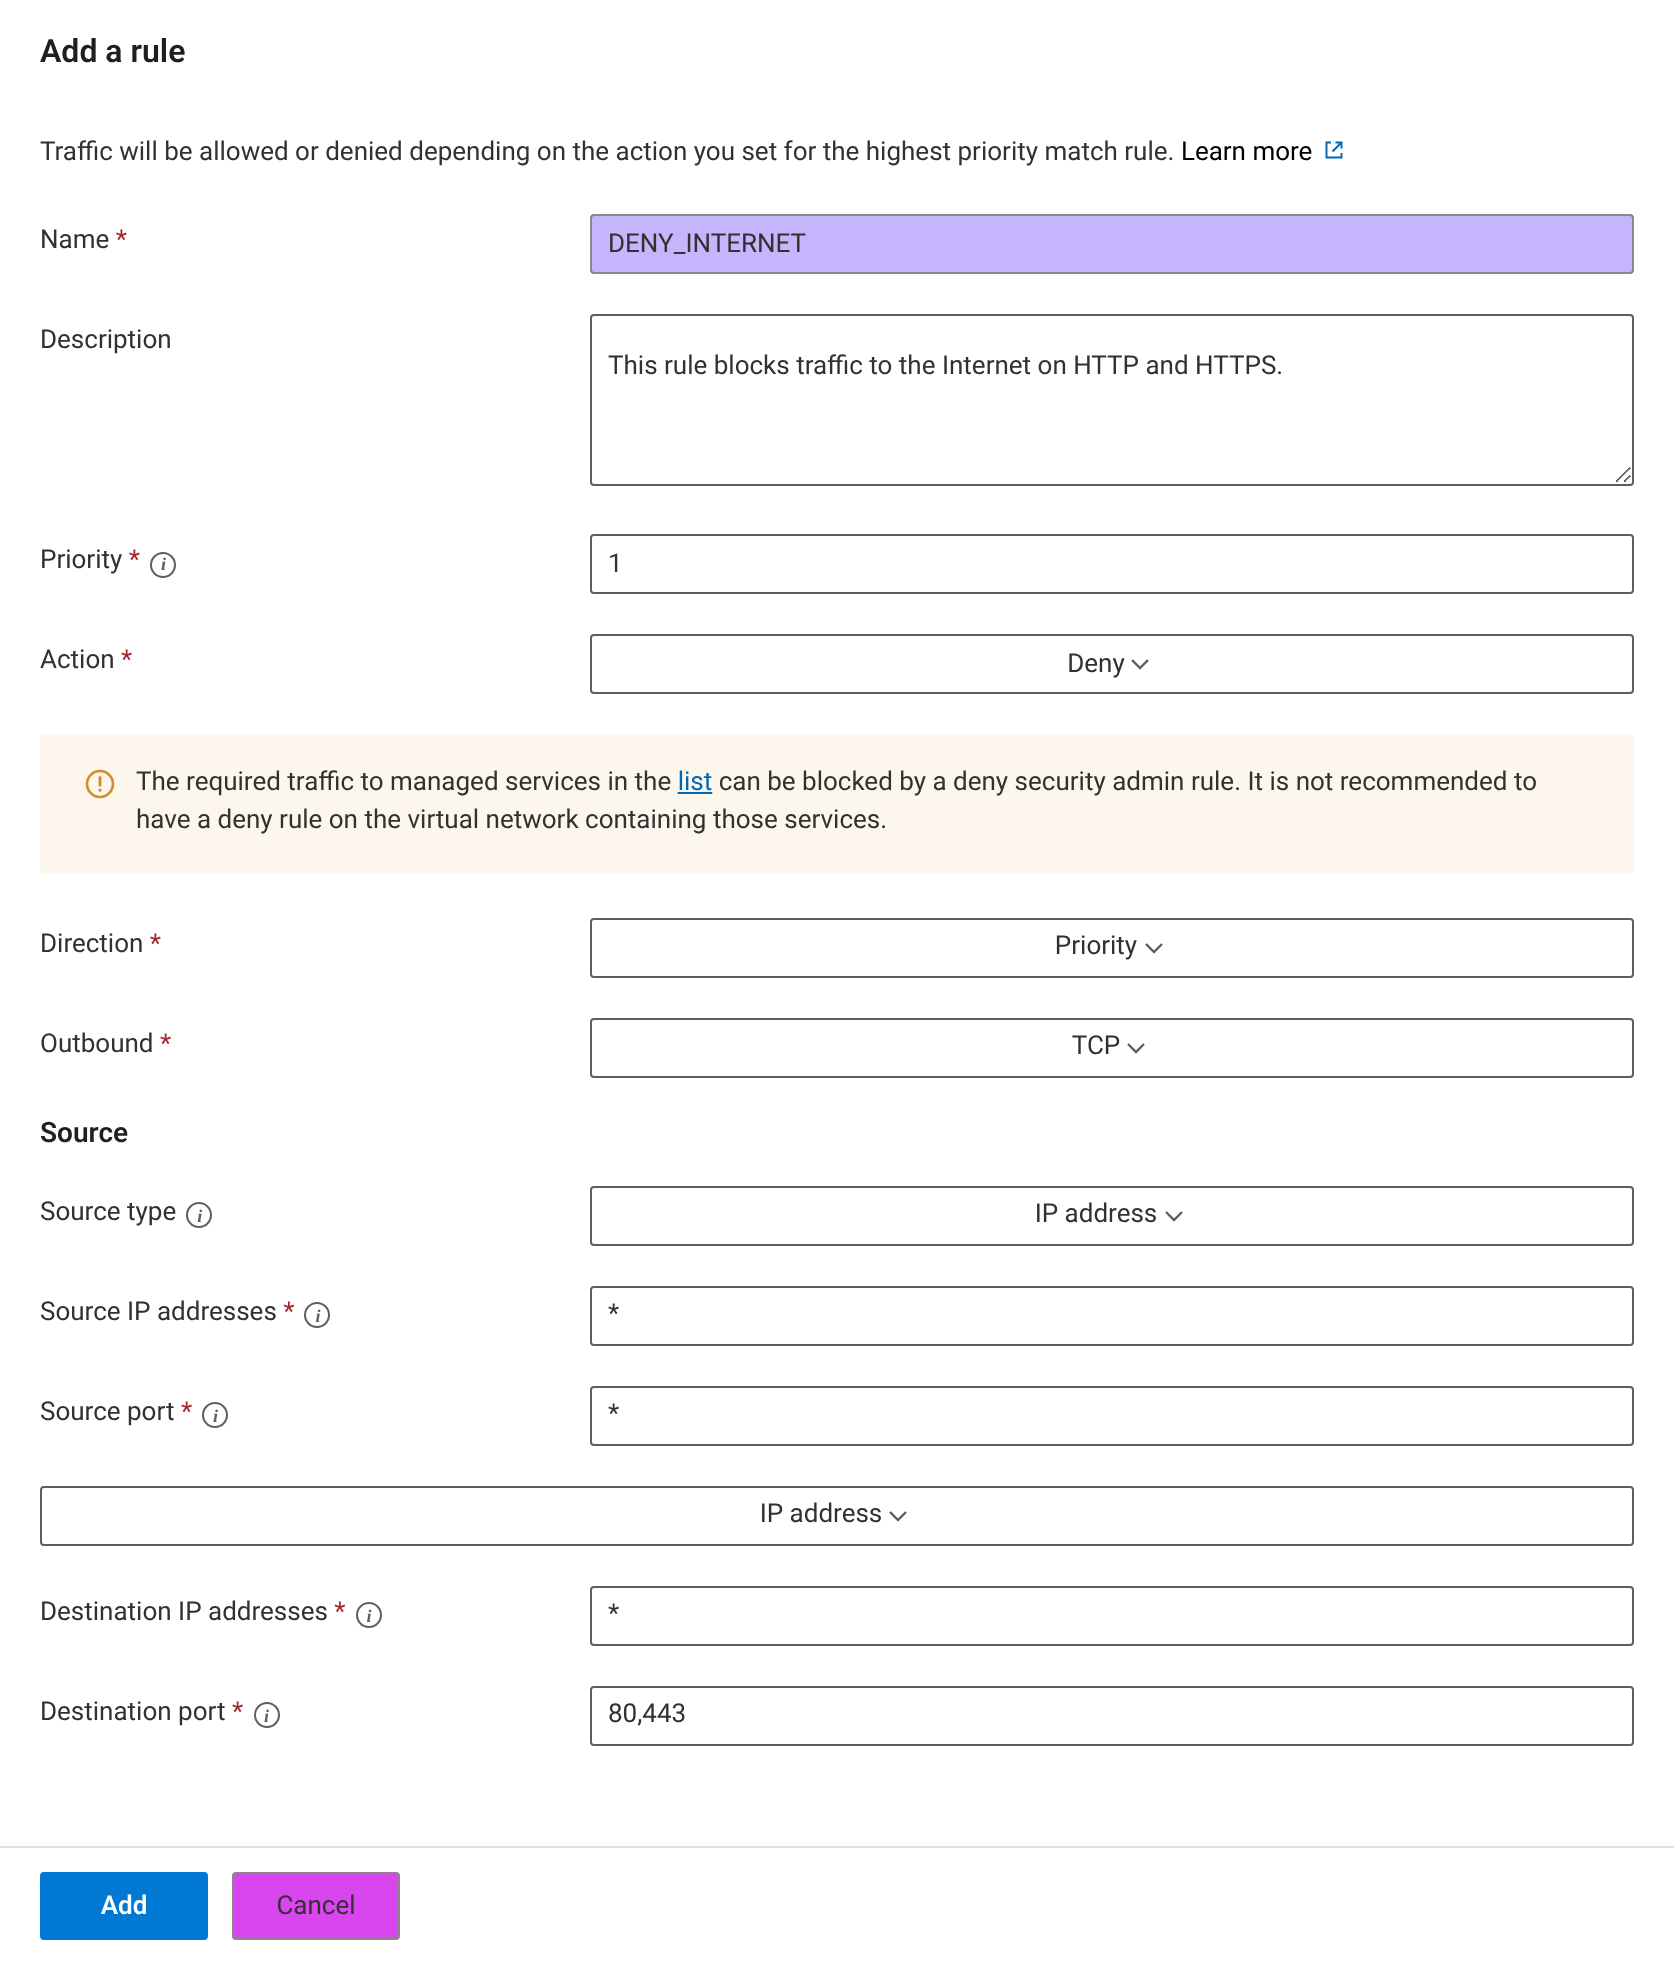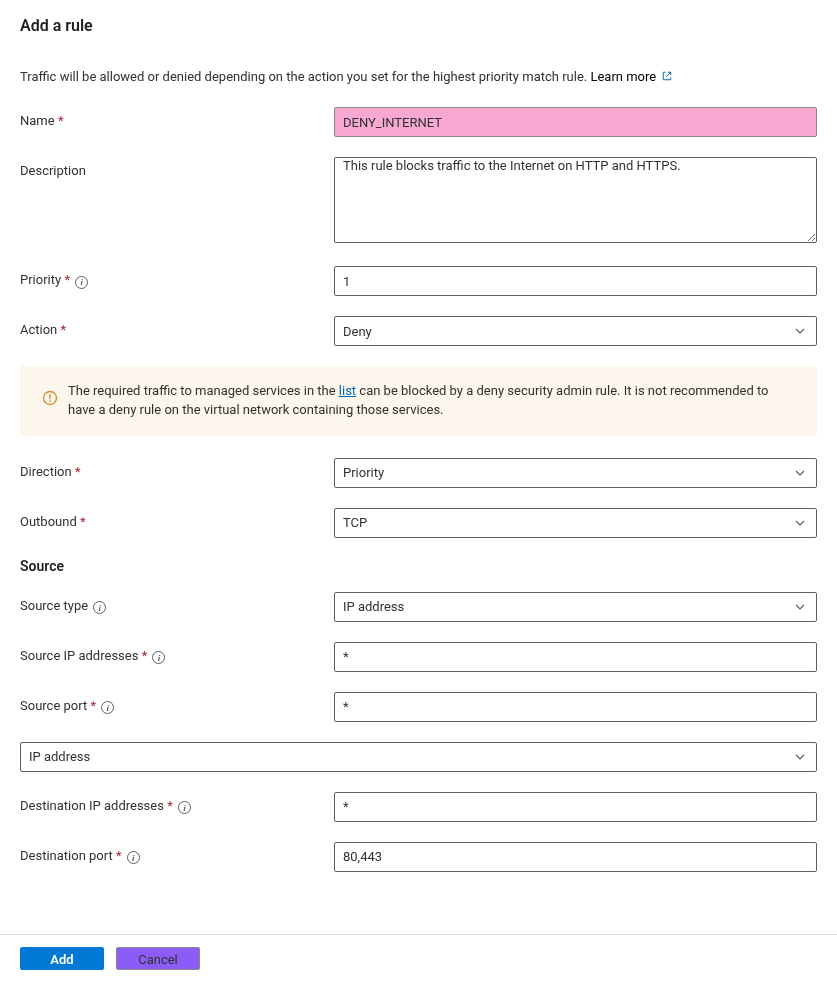--- a/index.html
+++ b/index.html
@@ -34,21 +34,20 @@
   .ext-icon {
     display: inline-block;
     vertical-align: -1px;
     margin-left: 2px;
   }
   .form { width: 100%; }
   .row {
     display: flex;
     align-items: flex-start;
     margin-bottom: 20px;
-    gap: 39px;
   }
   .label-col {
     width: 275px;
     flex-shrink: 0;
     padding-top: 6px;
     font-size: 13px;
     color: #323130;
   }
   .input-col {
     flex-grow: 1;
@@ -75,55 +74,55 @@
     height: 30px;
     padding: 4px 8px;
     font-size: 13px;
     font-family: inherit;
     color: #323130;
     border: 1px solid #605e5c;
     border-radius: 2px;
     background: #fff;
   }
   input[type=text].fld.highlight {
-    background: #f9a8d4;
+    background: #c4b5fd;
     border-color: #8a8886;
   }
   textarea.fld {
     width: 100%;
     height: 86px;
-    padding: 0 8px;
+    padding: 18px 8px;
     font-size: 13px;
     font-family: inherit;
     color: #323130;
     border: 1px solid #605e5c;
     border-radius: 2px;
     resize: both;
   }
   .select.fld {
     display: flex;
     align-items: center;
-    justify-content: space-between;
+    justify-content: center;
     cursor: pointer;
     user-select: none;
   }
   .select.fld .chev {
     width: 16px; height: 16px;
     display: inline-flex;
     align-items: center; justify-content: center;
   }
   .section-head {
     font-size: 14px;
     font-weight: 600;
     color: #201f1e;
     margin: 6px 0 18px 0;
   }
   .info-banner {
     display: flex;
-    align-items: center;
+    align-items: flex-start;
     gap: 10px;
     background: #fdf6ed;
     border-radius: 2px;
     padding: 16px 20px 16px 22px;
     margin: 0 0 22px 0;
     font-size: 13px;
     color: #323130;
     line-height: 1.45;
   }
   .info-banner a {
@@ -140,35 +139,35 @@
     left: 0; right: 0;
     bottom: 0;
     border-top: 1px solid #e1dfdd;
     padding: 12px 20px;
     display: flex;
     gap: 12px;
     background: #fff;
   }
   .btn {
     min-width: 84px;
-    height: 23px;
+    height: 34px;
     font-size: 13px;
     font-family: inherit;
     border-radius: 2px;
     cursor: pointer;
     padding: 4px 14px;
   }
   .btn.primary {
     background: #0078d4;
     color: #fff;
     border: 1px solid #0078d4;
     font-weight: 600;
   }
   .btn.secondary {
-    background: #8b5cf6;
+    background: #d946ef;
     color: #323130;
     border: 1px solid #8a8886;
   }
 </style>
 </head>
 <body>
 
 <div class="page">
   <h1 class="title">Add a rule</h1>
 

